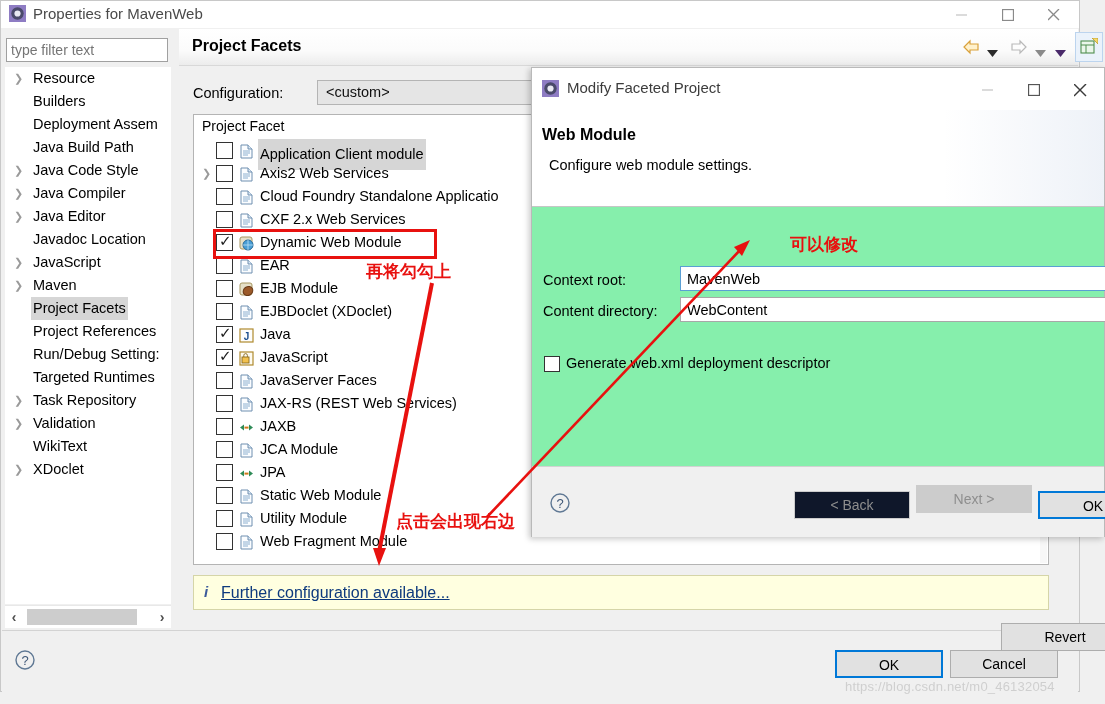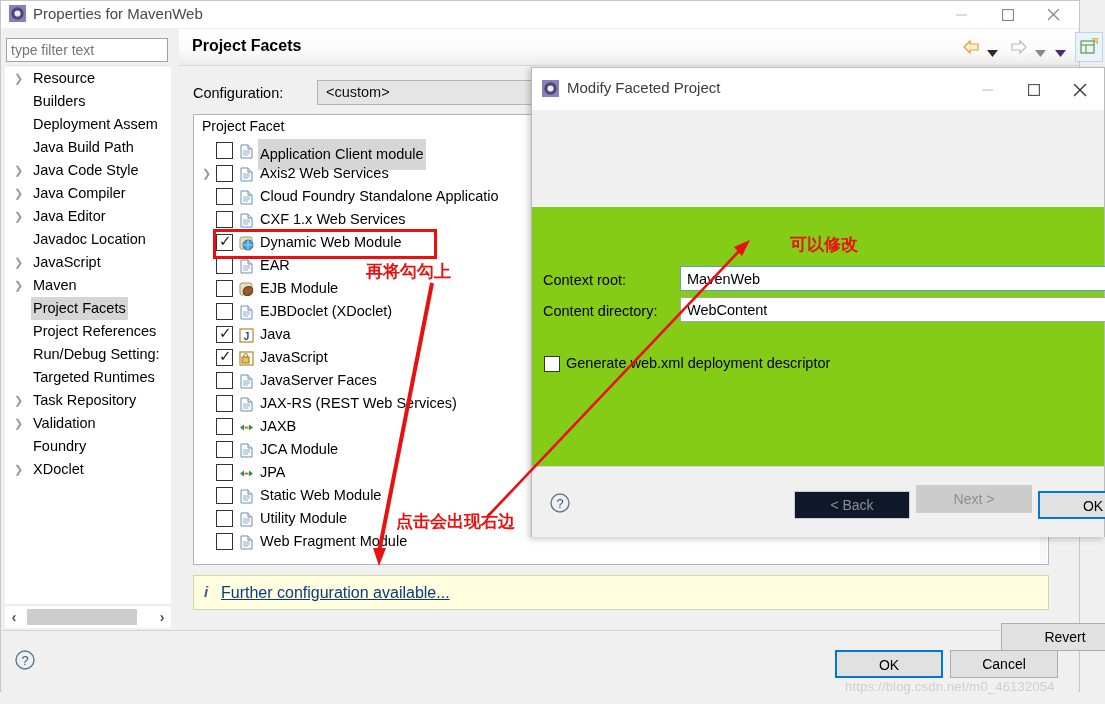--- a/index.html
+++ b/index.html
@@ -112,21 +112,21 @@
   #mfp-icon{position:absolute;left:10px;top:12px;width:17px;height:17px;}
   #mfp-title{position:absolute;left:35px;top:11px;font-size:15px;color:#3c3c3c;}
   #mfp-min{right:92px;}
   #mfp-max{right:46px;}
   #mfp-close{right:0px;}
   #mfp-head{position:absolute;left:0;top:42px;width:572px;height:96px;
     background:linear-gradient(to right,#ffffff 0%,#ffffff 72%,#eef2f8 100%);
     border-bottom:1px solid #c6c6c6;}
   #mfp-head-title{position:absolute;left:10px;top:16px;font-size:16px;font-weight:bold;}
   #mfp-head-sub{position:absolute;left:17px;top:47px;font-size:14.5px;}
-  #mfp-body{position:absolute;left:0;top:139px;width:572px;height:259px;background:#84cc16;}
+  #mfp-body{position:absolute;left:0;top:139px;width:572px;height:259px;background:#86efac;}
   .mfp-lbl{position:absolute;font-size:14.5px;}
   #lbl-ctx{left:11px;top:65px;}
   #lbl-cdir{left:11px;top:96px;}
   #inp-ctx{position:absolute;left:148px;top:59px;width:432px;height:25px;background:#fff;
     border:1px solid #5a9fd4;box-sizing:border-box;font-family:inherit;font-size:14.5px;
     padding-left:6px;outline:none;}
   #inp-cdir{position:absolute;left:148px;top:90px;width:432px;height:25px;background:#fff;
     border:1px solid #a8a8a8;box-sizing:border-box;font-family:inherit;font-size:14.5px;
     padding-left:6px;outline:none;}
   #cb-webxml{position:absolute;left:12px;top:149px;width:16px;height:16px;background:#fff;
@@ -243,21 +243,21 @@
         </div>
         <div class="tree-item">
           <span class="tw">❯</span>
           <span class="lbl">Task Repository</span>
         </div>
         <div class="tree-item">
           <span class="tw">❯</span>
           <span class="lbl">Validation</span>
         </div>
         <div class="tree-item">
-          <span class="lbl">Foundry</span>
+          <span class="lbl">WikiText</span>
         </div>
         <div class="tree-item">
           <span class="tw">❯</span>
           <span class="lbl">XDoclet</span>
         </div>
       </div>
 
     <div id="sidebar-scroll">
       <div class="arrow" id="sb-left">‹</div>
       <div id="sb-thumb"></div>
@@ -349,21 +349,21 @@
                 </svg></span>
               <span class="flbl">Cloud Foundry Standalone Applicatio</span>
             </div>
             <div class="facet-row">
               <span class="cb"></span>
               <span class="fi"><svg width="15" height="15" viewBox="0 0 15 15">
                   <path d="M2 1 h7 l4 4 v9 h-11 z" fill="#fbfdff" stroke="#6f8fb0" stroke-width="1"></path>
                   <path d="M9 1 v4 h4" fill="#dce9f5" stroke="#6f8fb0" stroke-width="1"></path>
                   <path d="M4 7 h7 M4 9 h7 M4 11 h5" stroke="#7fa6c9" stroke-width=".9"></path>
                 </svg></span>
-              <span class="flbl">CXF 1.x Web Services</span>
+              <span class="flbl">CXF 2.x Web Services</span>
             </div>
             <div class="facet-row">
               <span class="cb">
                 <span class="chk">✓</span>
               </span>
               <span class="fi"><svg width="15" height="15" viewBox="0 0 15 15">
                   <rect x="1" y="1" width="12" height="12" rx="2" fill="#e6e0c8" stroke="#a79760" stroke-width="1"></rect>
                   <circle cx="9" cy="9" r="5" fill="#4a9fd6" stroke="#256a9c" stroke-width="1"></circle>
                   <path d="M4 9 h10 M9 4 v10" stroke="#bfe2f5" stroke-width=".8"></path>
                 </svg></span>
@@ -524,20 +524,24 @@
           </svg>
       </div>
       <div class="winbtn" id="mfp-close" style="top:8px;height:27px;">
         <svg width="13" height="13">
           <line x1="0" y1="0" x2="12" y2="12" stroke="#3a3a3a" stroke-width="1.4"></line>
           <line x1="12" y1="0" x2="0" y2="12" stroke="#3a3a3a" stroke-width="1.4"></line>
         </svg>
       </div>
     </div>
 
+    <div id="mfp-head">
+      <div id="mfp-head-title">Web Module</div>
+      <div id="mfp-head-sub">Configure web module settings.</div>
+    </div>
 
     <div id="mfp-body">
       <div class="mfp-lbl" id="lbl-ctx">Context root:</div>
       <input id="inp-ctx" value="MavenWeb" style="">
       <div class="mfp-lbl" id="lbl-cdir">Content directory:</div>
       <input id="inp-cdir" value="WebContent" style="">
       <div id="cb-webxml"></div>
       <div class="mfp-lbl" id="lbl-webxml">Generate web.xml deployment descriptor</div>
     </div>
 

